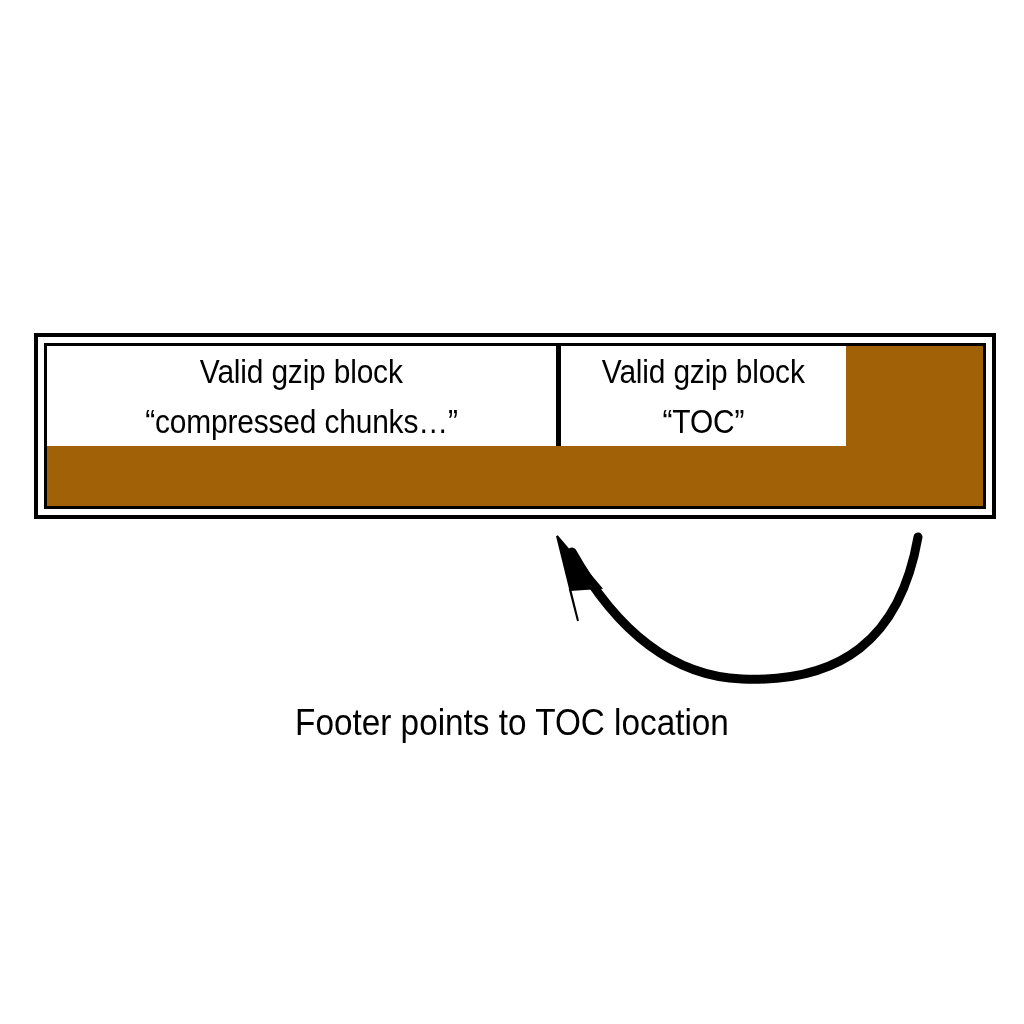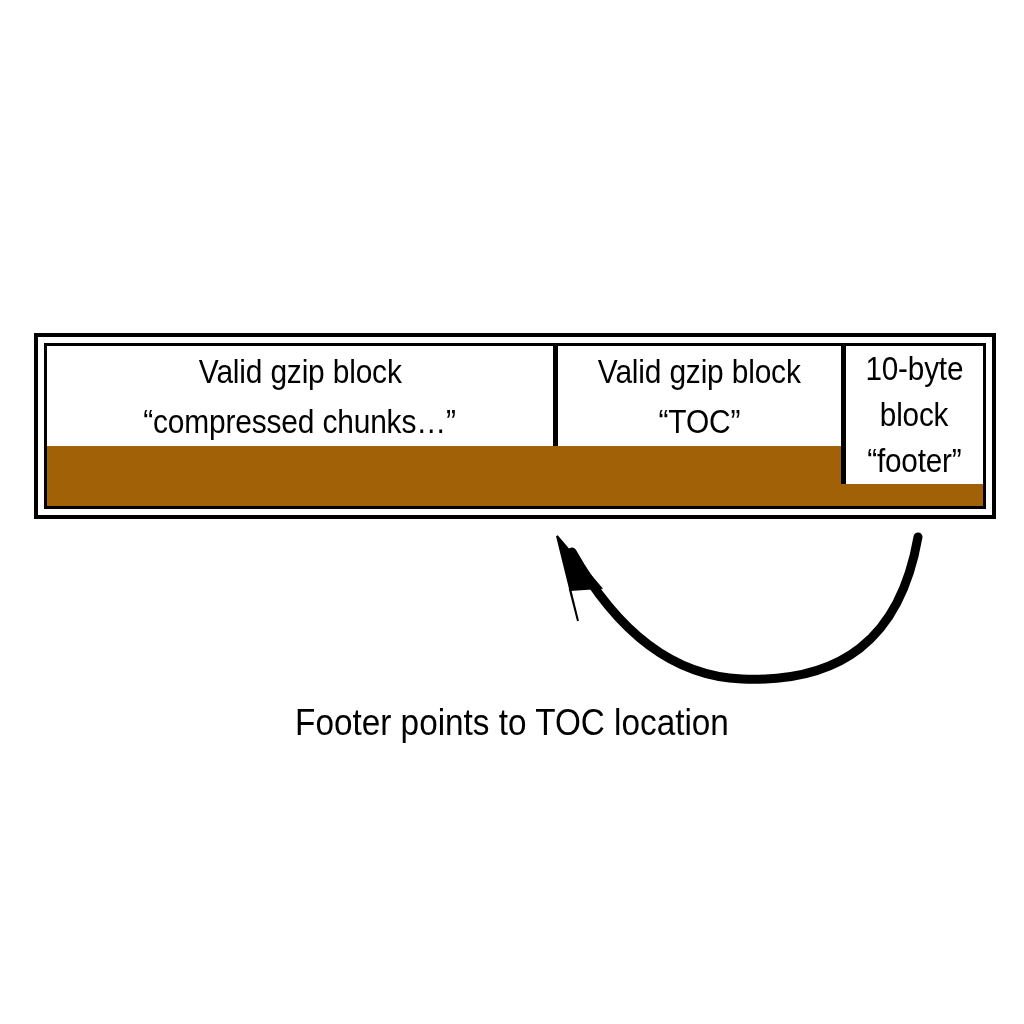--- a/index.html
+++ b/index.html
@@ -117,25 +117,20 @@
     <div class="block-cell cell-chunks">
       <div class="block-line">Valid gzip block</div>
       <div class="block-line">“compressed chunks…”</div>
     </div>
 
     <div class="block-cell cell-toc">
       <div class="block-line">Valid gzip block</div>
       <div class="block-line">“TOC”</div>
     </div>
 
-    <div class="block-cell cell-footer">
-      <div class="block-line">10-byte</div>
-      <div class="block-line">block</div>
-      <div class="block-line">“footer”</div>
-    </div>
 
   </div>
 
   <svg class="arrow-layer" viewBox="0 0 1024 1024" width="1024" height="1024">
     <path d="M 918 537 C 900 640 840 683 742 679 C 668 676 613 625 572 552" fill="none" stroke="#000000" stroke-width="9" stroke-linecap="round"></path>
     <path d="M 557 536 L 601 588 L 570 590 L 578 621 Z" fill="#000000" stroke="#000000" stroke-width="2" stroke-linejoin="miter"></path>
   </svg>
 
   <div class="caption">Footer points to TOC location</div>
 

